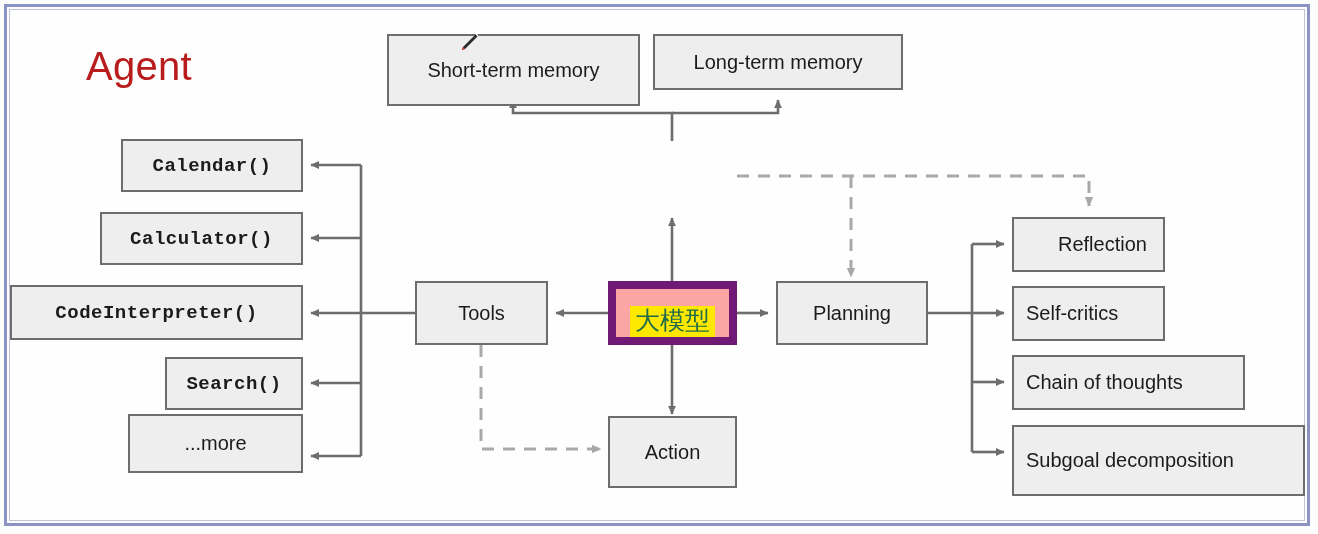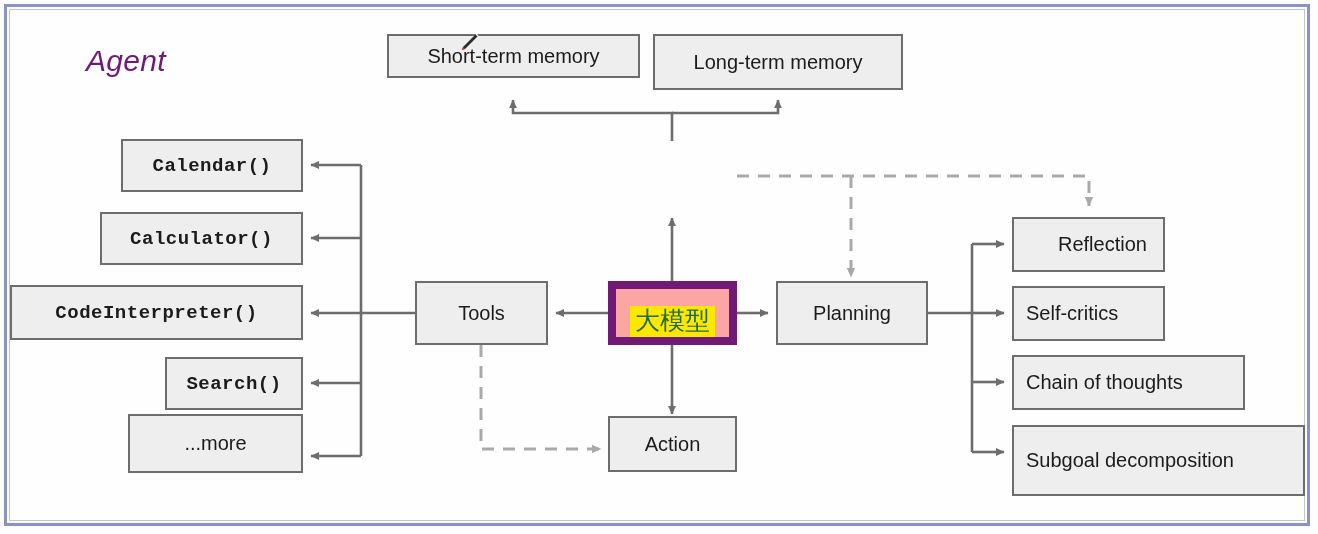--- a/index.html
+++ b/index.html
@@ -35,26 +35,25 @@
     border: 1px solid #bfc4d8;
     box-sizing: border-box;
     background: #fefefe;
   }
 
   
   #agent-title {
     position: absolute;
     left: 86px;
     top: 44px;
-    font-size: 30px;
-    color: #701a75;
+    font-size: 40px;
+    color: #b91c1c;
     font-family: "Liberation Sans", sans-serif;
     letter-spacing: 0.3px;
     white-space: nowrap;
-    font-style: italic;
   }
 
   
   .node {
     position: absolute;
     box-sizing: border-box;
     background: #eeeeee;
     border: 2px solid #6d6d6d;
     display: flex;
     align-items: center;
@@ -164,21 +163,21 @@
     <g stroke="#a9a9a9" stroke-width="3" fill="none" stroke-dasharray="12,9">
 
       <path d="M737,176 L1089,176 L1089,206" marker-end="url(#ahd)"></path>
 
       <path d="M851,176 L851,277" marker-end="url(#ahd)"></path>
 
       <path d="M481,345 L481,449 L601,449" marker-end="url(#ahd)"></path>
     </g>
   </svg>
 
-  <div class="node center" style="left:387px; top:34px; width:253px; height:44px;">
+  <div class="node center" style="left:387px; top:34px; width:253px; height:72px;">
     <span>Short-term memory</span>
   </div>
 
   <div class="node center" style="left:653px; top:34px; width:250px; height:56px;">
     <span>Long-term memory</span>
   </div>
 
 
   <div class="node center mono" style="left:121px; top:139px; width:182px; height:53px;">
     <span>Calendar()</span>
@@ -205,21 +204,21 @@
   </div>
 
   <div class="node center" id="node-llm" style="left:608px; top:281px; width:129px; height:64px;">
     <span class="hl">大模型</span>
   </div>
 
   <div class="node center" style="left:776px; top:281px; width:152px; height:64px;">
     <span>Planning</span>
   </div>
 
-  <div class="node center" style="left:608px; top:416px; width:129px; height:56px;">
+  <div class="node center" style="left:608px; top:416px; width:129px; height:72px;">
     <span>Action</span>
   </div>
 
   <div class="node leftpad" style="left:1012px; top:217px; width:153px; height:55px;padding-left:44px;">
     <span>Reflection</span>
   </div>
 
   <div class="node leftpad" style="left:1012px; top:286px; width:153px; height:55px;">
     <span>Self-critics</span>
   </div>

